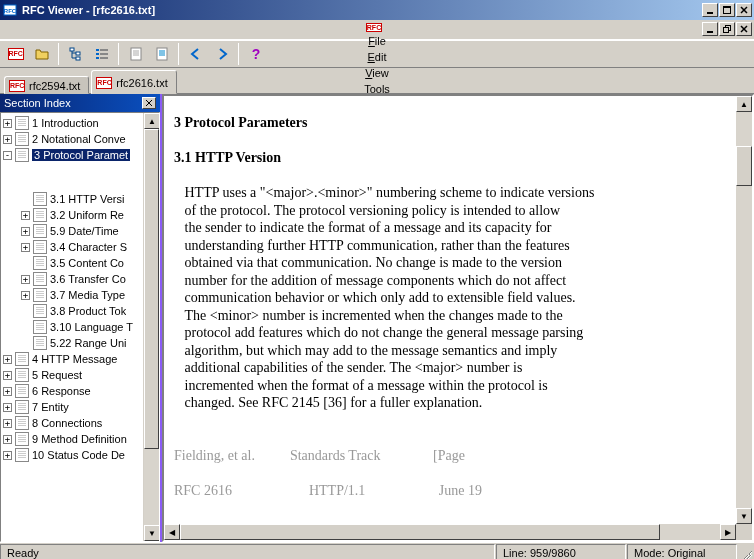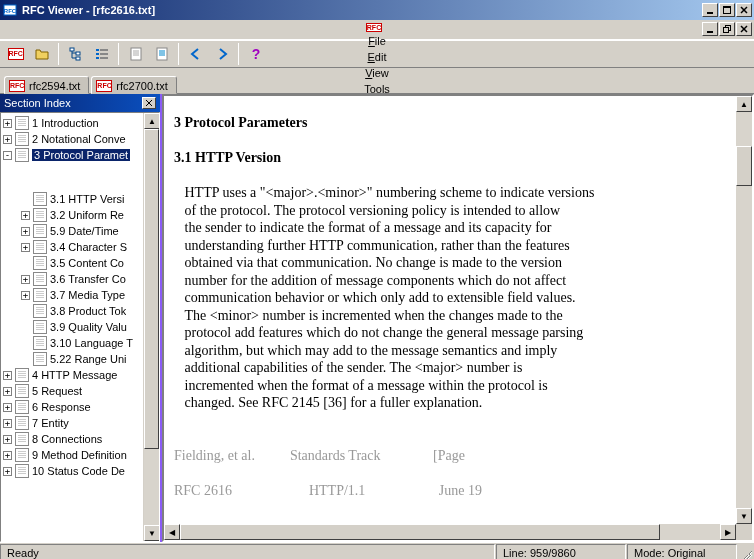--- a/index.html
+++ b/index.html
@@ -449,25 +449,25 @@
     </span>
 </div>
 
 <div class="tabbar">
   <div class="tab inactive">
     <span class="tab-icon">
         <span class="rfc-icon">RFC</span>
       </span>
     <span>rfc2594.txt</span>
   </div>
-  <div class="tab inactive">
+  <div class="tab active">
     <span class="tab-icon">
         <span class="rfc-icon">RFC</span>
       </span>
-    <span>rfc2700.txt</span>
+    <span>rfc2616.txt</span>
   </div>
 </div>
 
 <div class="main">
   <div class="sidebar">
     <div class="sidebar-header">
       <span>Section Index</span>
       <span class="sidebar-close">
           <svg width="6" height="6">
             <line x1="0" y1="0" x2="6" y2="6" stroke="#000"></line>
@@ -524,25 +524,20 @@
         </div>
         <div class="tree-node" style="padding-left: 20px;">
           <span class="tree-expand">+</span>
           <span class="tree-pageicon"></span>
           <span class="tree-label">3.7 Media Type</span>
         </div>
         <div class="tree-node" style="padding-left: 20px;">
           <span class="tree-expand blank"></span>
           <span class="tree-pageicon"></span>
           <span class="tree-label">3.8 Product Tok</span>
-        </div>
-        <div class="tree-node" style="padding-left: 20px;">
-          <span class="tree-expand blank"></span>
-          <span class="tree-pageicon"></span>
-          <span class="tree-label">3.9 Quality Valu</span>
         </div>
         <div class="tree-node" style="padding-left: 20px;">
           <span class="tree-expand blank"></span>
           <span class="tree-pageicon"></span>
           <span class="tree-label">3.10 Language T</span>
         </div>
         <div class="tree-node" style="padding-left: 20px;">
           <span class="tree-expand blank"></span>
           <span class="tree-pageicon"></span>
           <span class="tree-label">5.22 Range Uni</span>

